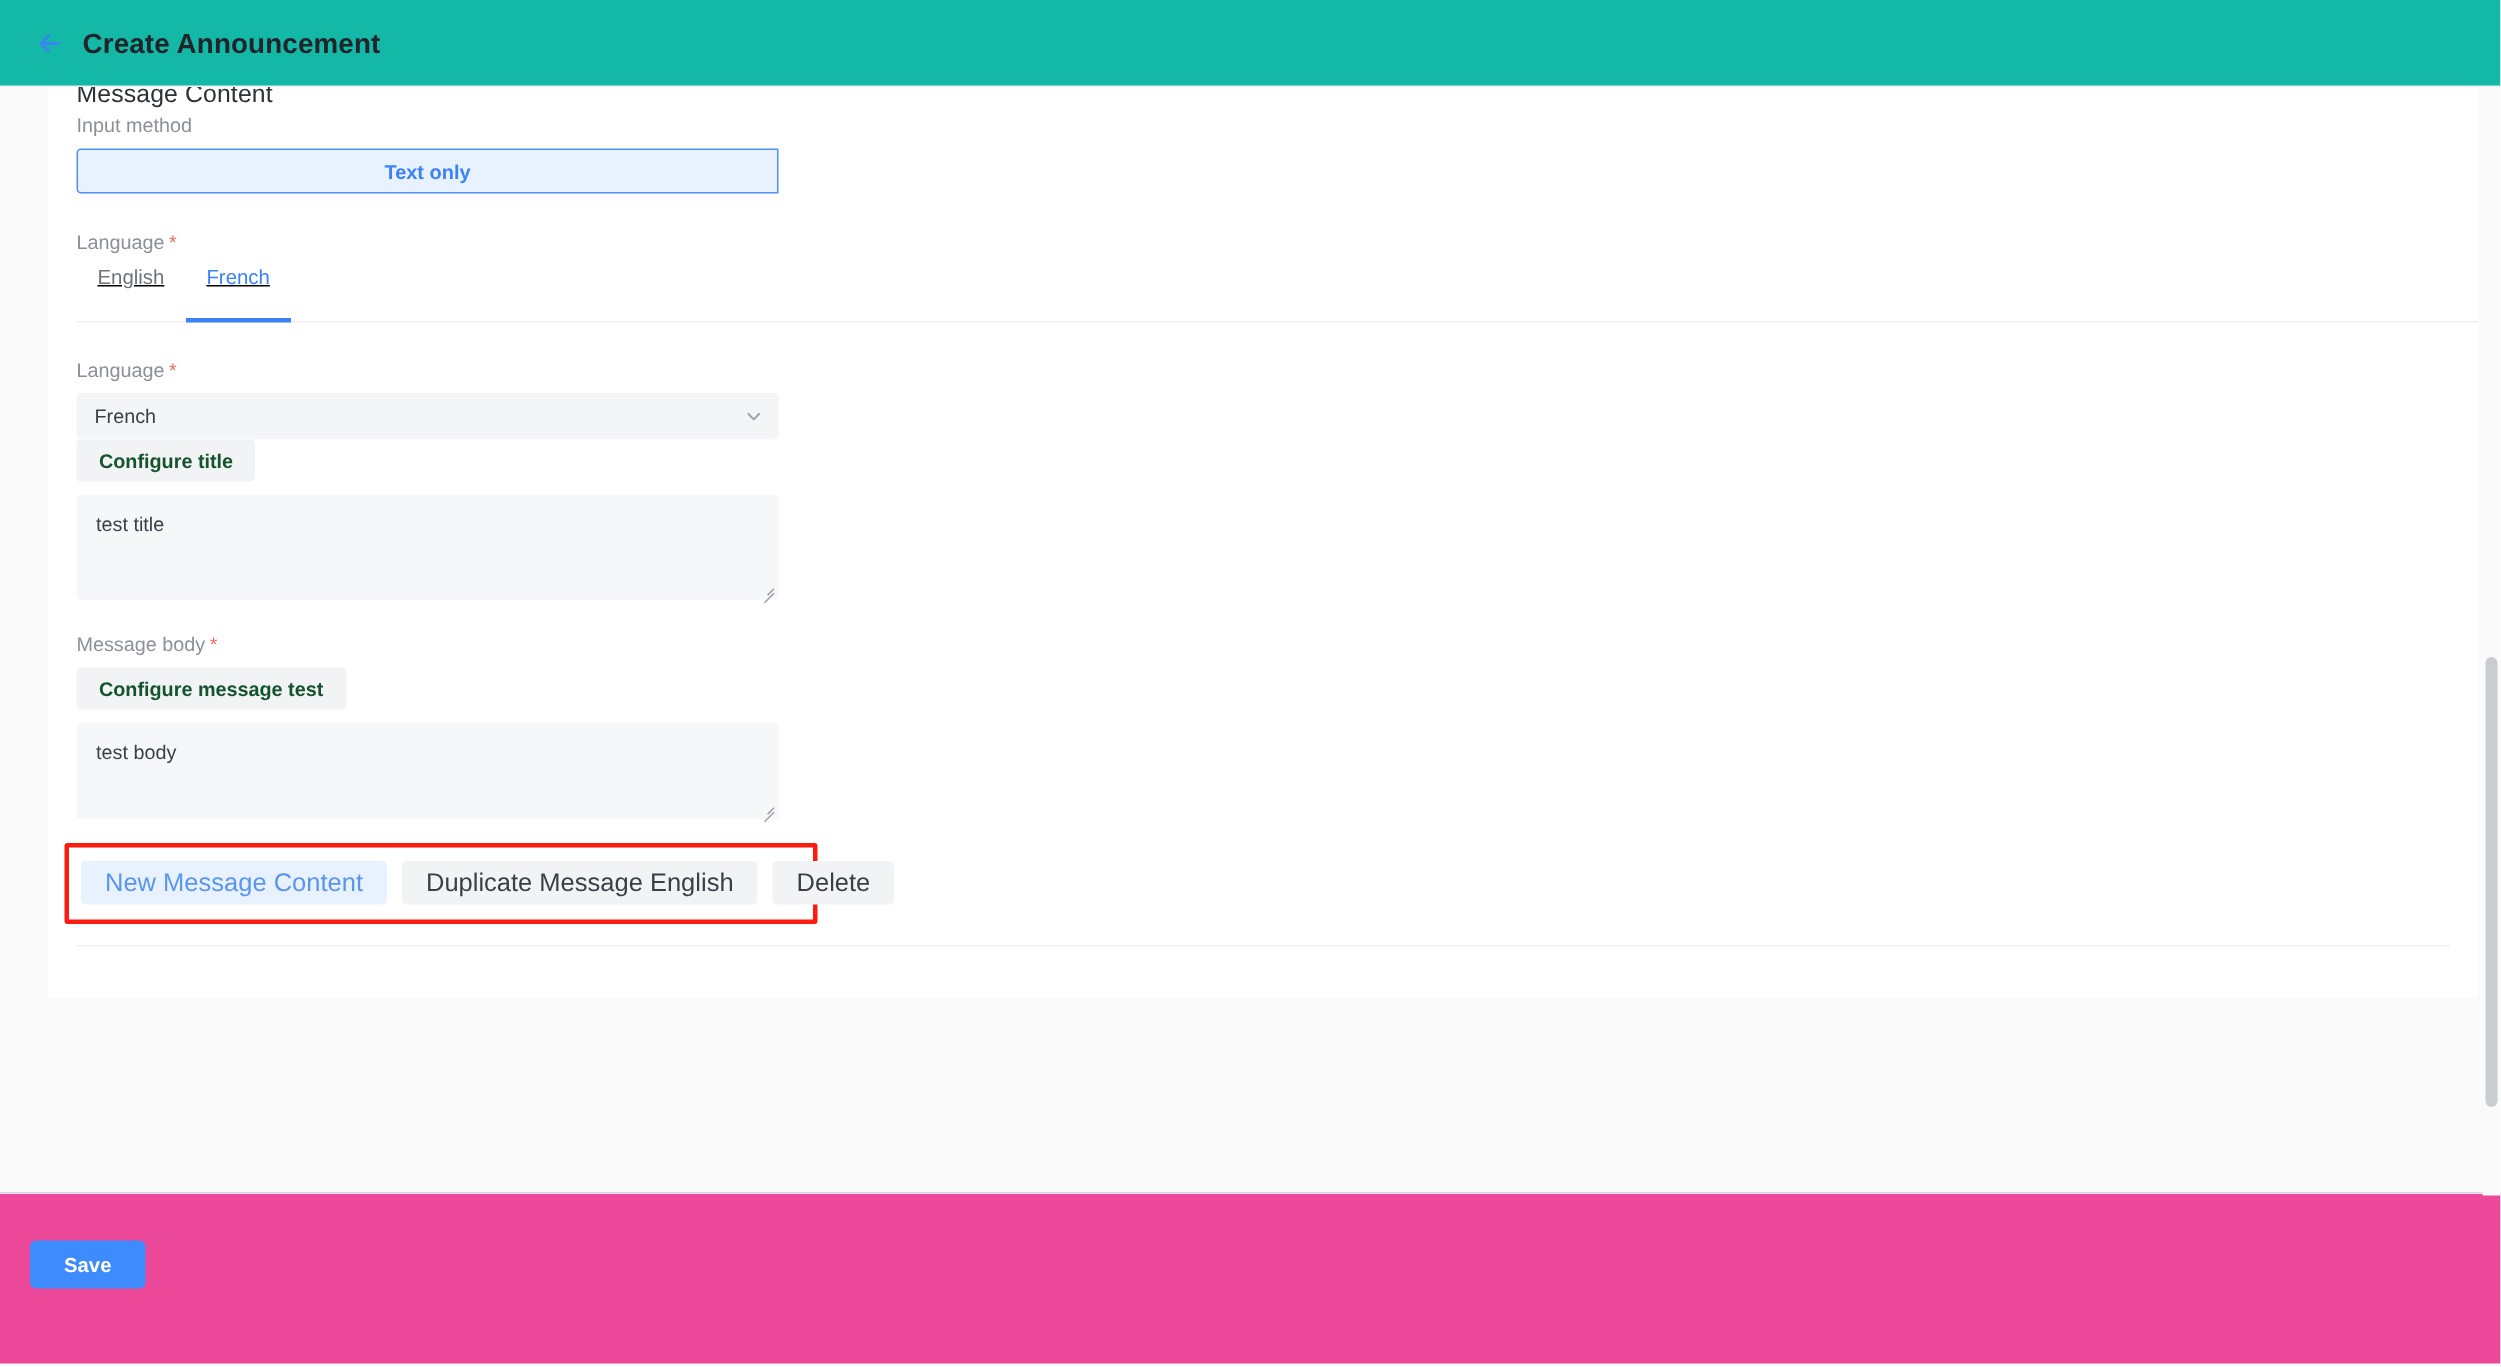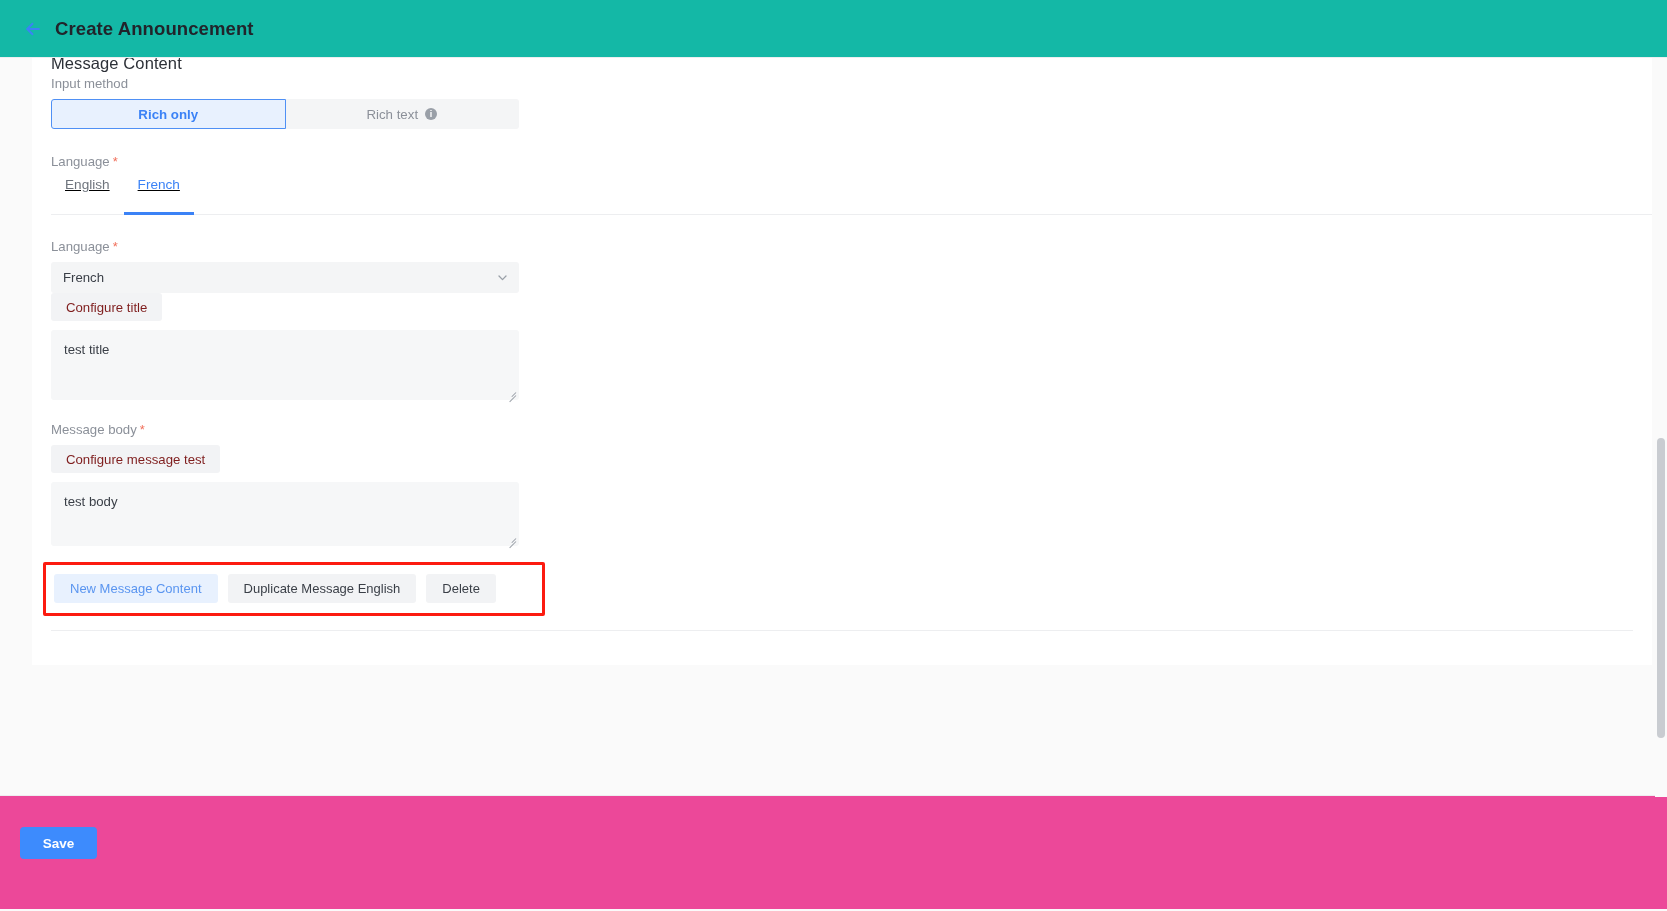--- a/index.html
+++ b/index.html
@@ -85,21 +85,21 @@
     border-radius: 3px; display: flex; align-items: center;
     padding: 0 10px 0 12px; cursor: pointer;
   }
   .select-value { flex: 1; font-size: 13.2px; color: #3a3f47; }
   .chev { color: #9aa0a8; display: flex; align-items: center; }
 
   
   .pill {
     margin-left: 19px; display: inline-flex; align-items: center; justify-content: center;
     height: 28px; padding: 0 15px; background: #f2f3f5; border-radius: 3px;
-    font-size: 13.2px; color: #7f1d1d; cursor: pointer;
+    font-size: 13.2px; color: #14532d; cursor: pointer; font-weight: bold;
   }
 
   
   .ta-wrap { margin-left: 19px; width: 468px; position: relative; }
   .ta {
     width: 468px; background: #f6f7f8; border: none; border-radius: 3px;
     font-family: "Liberation Sans", sans-serif; font-size: 13.2px; color: #3a3f47;
     padding: 12px 13px; resize: none; display: block; outline: none;
   }
   .ta-title { height: 70px; }
@@ -116,21 +116,21 @@
   .grip i:nth-child(2) { width: 6px; bottom: 4px; }
 
   
   .action-row-wrap {
     margin: 16px 0 0 11px; width: 502px; border: 3px solid #fc1b10;
     border-radius: 2px; padding: 9px 8px 10px 8px;
   }
   .action-row { display: flex; gap: 10px; }
   .abtn {
     height: 29px; display: inline-flex; align-items: center; justify-content: center;
-    padding: 0 16px; border-radius: 3px; font-size: 13px; cursor: pointer;
+    padding: 0 16px; border-radius: 3px; font-size: 17px; cursor: pointer;
     white-space: nowrap;
   }
   .abtn-primary { background: #e8f1fe; color: #5a95f0; }
   .abtn-default { background: #f2f3f5; color: #3a3f47; }
 
   .divider { height: 1px; background: #edeef0; margin: 14px 19px 0 19px; }
 
   
   .toggle-row { display: flex; align-items: center; margin-left: 19px; margin-top: 22px; }
   .toggle {
@@ -182,25 +182,21 @@
 
   <div class="scroll-area">
     <div class="card">
 
       <div class="section-heading">Message Content</div>
 
       
       <div class="field-label">Input method</div>
       <div class="segmented">
         <div class="seg seg-left">
-          <span>Rich only</span>
-        </div>
-        <div class="seg seg-right">
-          <span>Rich text</span>
-          <i class="info-icon">i</i>
+          <span>Text only</span>
         </div>
       </div>
 
       
       <div class="field-label" style="margin-top:25px;">
         <span>Language</span><span class="req">*</span>
       </div>
       <div class="tabs">
         <div class="tab">English</div>
         <div class="tab active">French</div>

